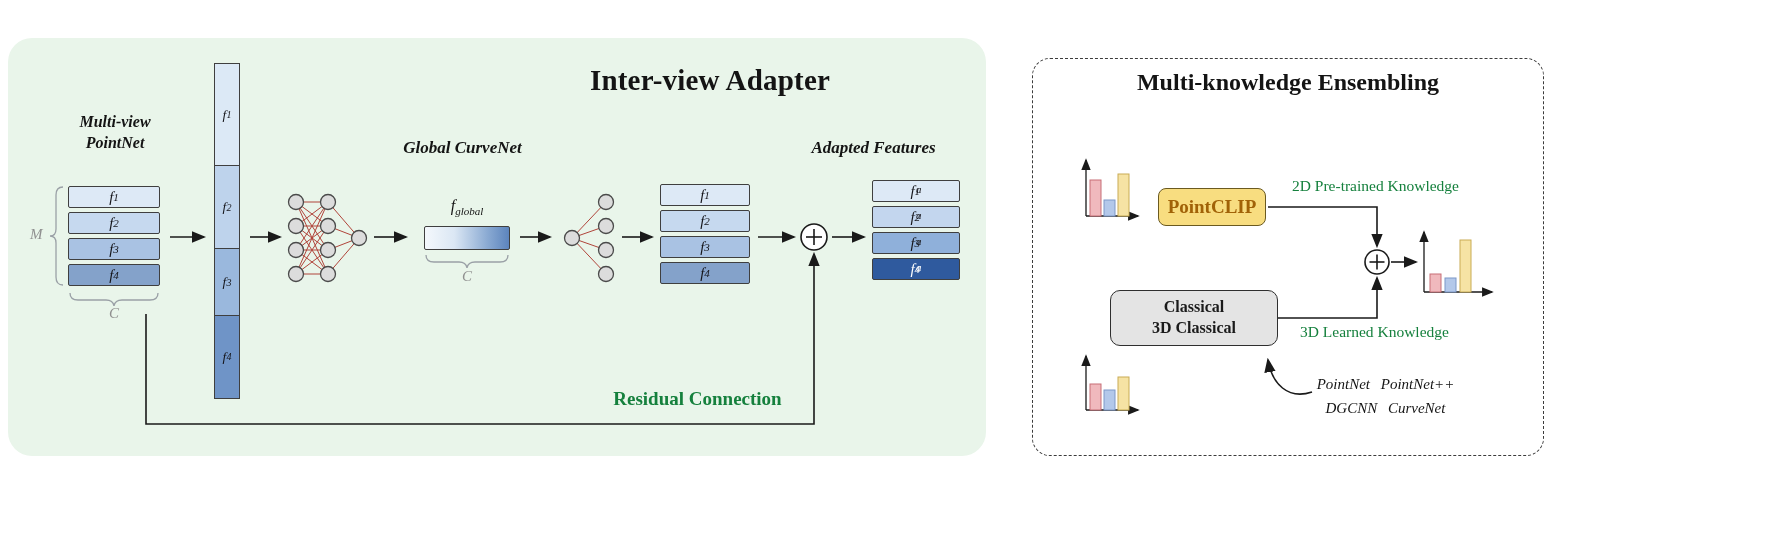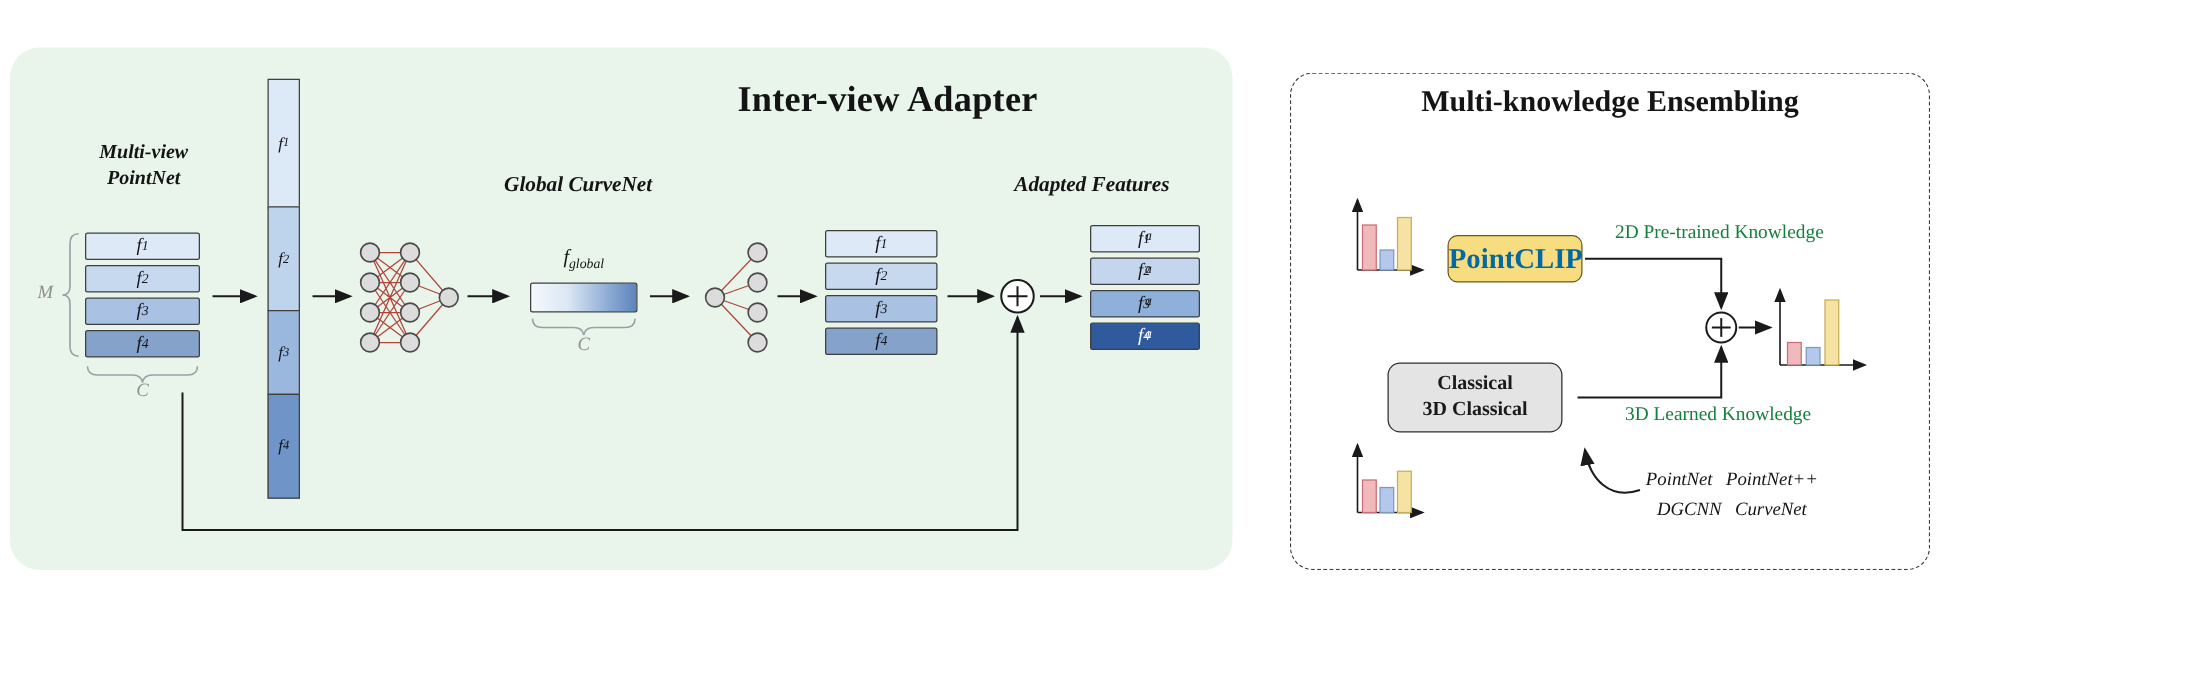--- a/index.html
+++ b/index.html
@@ -46,23 +46,23 @@
   .k0{background:#dce9f6}.k1{background:#bed3ec}.k2{background:#9ab8dd}.k3{background:#6f94c7}
 
   .gbar { left:424px; top:226px; width:86px; height:24px; z-index:10;
     border:1.3px solid #3f3f3f; border-radius:2px;
     background:linear-gradient(90deg,#f4f8fc 0%,#dbe7f4 35%,#89a9d2 75%,#5c84bd 100%); }
   .fglobal { font-size:16px;text-align:center; }
   .fglobal sub { font-size:11px; }
 
   .pointclip-box { left:1158px; top:188px; width:108px; height:38px; z-index:10;
     background:#f8dd80; border:1.6px solid #6b5a20; border-radius:8px;
-    display:flex; align-items:center; justify-content:flex-start;
-    font-size:23px; font-weight:700; color:#0369a1; }
-  .classical-box { left:1110px; top:290px; width:140px; height:56px; z-index:10;
+    display:flex; align-items:center; justify-content:center;
+    font-size:19px; font-weight:700; color:#a16207; }
+  .classical-box { left:1110px; top:290px; width:168px; height:56px; z-index:10;
     background:#e4e4e4; border:1.6px solid #2f2f2f; border-radius:10px;
     display:flex; flex-direction:column; align-items:center; justify-content:center;
     font-size:16px; font-weight:700; line-height:1.3; color:#1a1a1a; }
   .netcap { font-size:15px; font-style:italic; line-height:1.6; word-spacing:7px; }
 
   .brace { fill:none; stroke:#9aa0a6; stroke-width:1.3; }
   .arr { stroke:#1a1a1a; stroke-width:1.6; fill:none; }
   .axis { stroke:#1a1a1a; stroke-width:1.3; fill:none; }
   .nnline { stroke:#b0443a; stroke-width:1; fill:none; }
   .node { fill:#dcdcdc; stroke:#4a4a4a; stroke-width:1.3; }
@@ -264,20 +264,21 @@
         <sub>3</sub>
         <sup>a</sup>
       </div>
     <div class="feat-row a3">
         <span>f</span>
         <sub>4</sub>
         <sup>a</sup>
       </div>
   </div>
 
+  <div class="abs txt residual gray center" style="left:580px; top:388px; width:235px;">Residual Connection</div>
 
   <div class="abs txt title-right center" style="left:1042px; top:69px; width:492px;">Multi-knowledge Ensembling</div>
 
   <div class="abs pointclip-box">
     <span>PointCLIP</span>
   </div>
 
   <div class="abs txt gray klabel" style="left:1292px; top:177px; width:215px;">2D Pre-trained Knowledge</div>
 
   <div class="abs classical-box">

